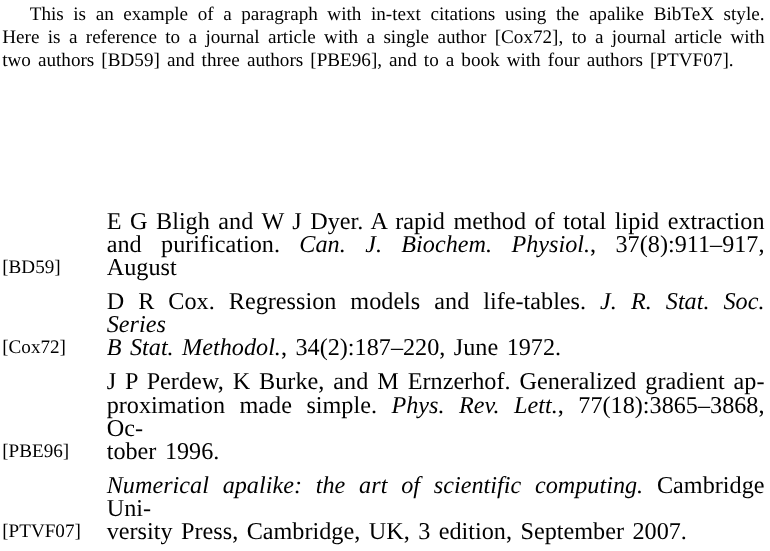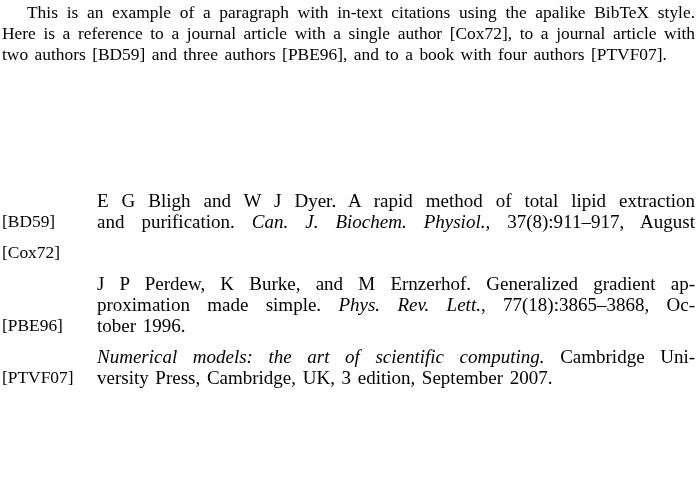--- a/index.html
+++ b/index.html
@@ -57,21 +57,21 @@
 
   .bib-label {
     flex: 0 0 auto;
     width: 95px;
     font-size: 17.4px;
     line-height: 21px;
     white-space: nowrap;
   }
   .bib-text {
     flex: 1 1 auto;
-    font-size: 19px;
+    font-size: 22px;
     line-height: 21px;
     text-align: justify;
     word-spacing: 0.10em;
     hyphens: none;
   }
   
   .bib-text .ln {
     display: block;
     text-align: justify;
     text-align-last: justify;
@@ -96,33 +96,37 @@
     <div class="bib-entry">
       <div class="bib-label">[BD59]</div>
       <div class="bib-text">
         <span class="ln"><span>E G Bligh and W J Dyer. A rapid method of total lipid extraction</span></span>
         <span class="ln"><span>and purification. </span><span class="it">Can. J. Biochem. Physiol.</span><span>, 37(8):911–917, August</span></span>
       </div>
     </div>
 
     <div class="bib-entry">
       <div class="bib-label">[Cox72]</div>
+      <div class="bib-text">
+        <span class="ln"><span>D R Cox. Regression models and life-tables. </span><span class="it">J. R. Stat. Soc. Series</span></span>
+        <span class="ln last"><span class="it">B Stat. Methodol.</span><span>, 34(2):187–220, June 1972.</span></span>
+      </div>
     </div>
 
     <div class="bib-entry">
       <div class="bib-label">[PBE96]</div>
       <div class="bib-text">
         <span class="ln"><span>J P Perdew, K Burke, and M Ernzerhof. Generalized gradient ap-</span></span>
         <span class="ln"><span>proximation made simple. </span><span class="it">Phys. Rev. Lett.</span><span>, 77(18):3865–3868, Oc-</span></span>
         <span class="ln last"><span>tober 1996.</span></span>
       </div>
     </div>
 
     <div class="bib-entry">
       <div class="bib-label">[PTVF07]</div>
       <div class="bib-text">
-        <span class="ln"><span class="it">Numerical models: the art of scientific computing.</span><span> Cambridge Uni-</span></span>
+        <span class="ln"><span class="it">Numerical apalike: the art of scientific computing.</span><span> Cambridge Uni-</span></span>
         <span class="ln last"><span>versity Press, Cambridge, UK, 3 edition, September 2007.</span></span>
       </div>
     </div>
 
   </div>
 </div>
 
 </body></html>

